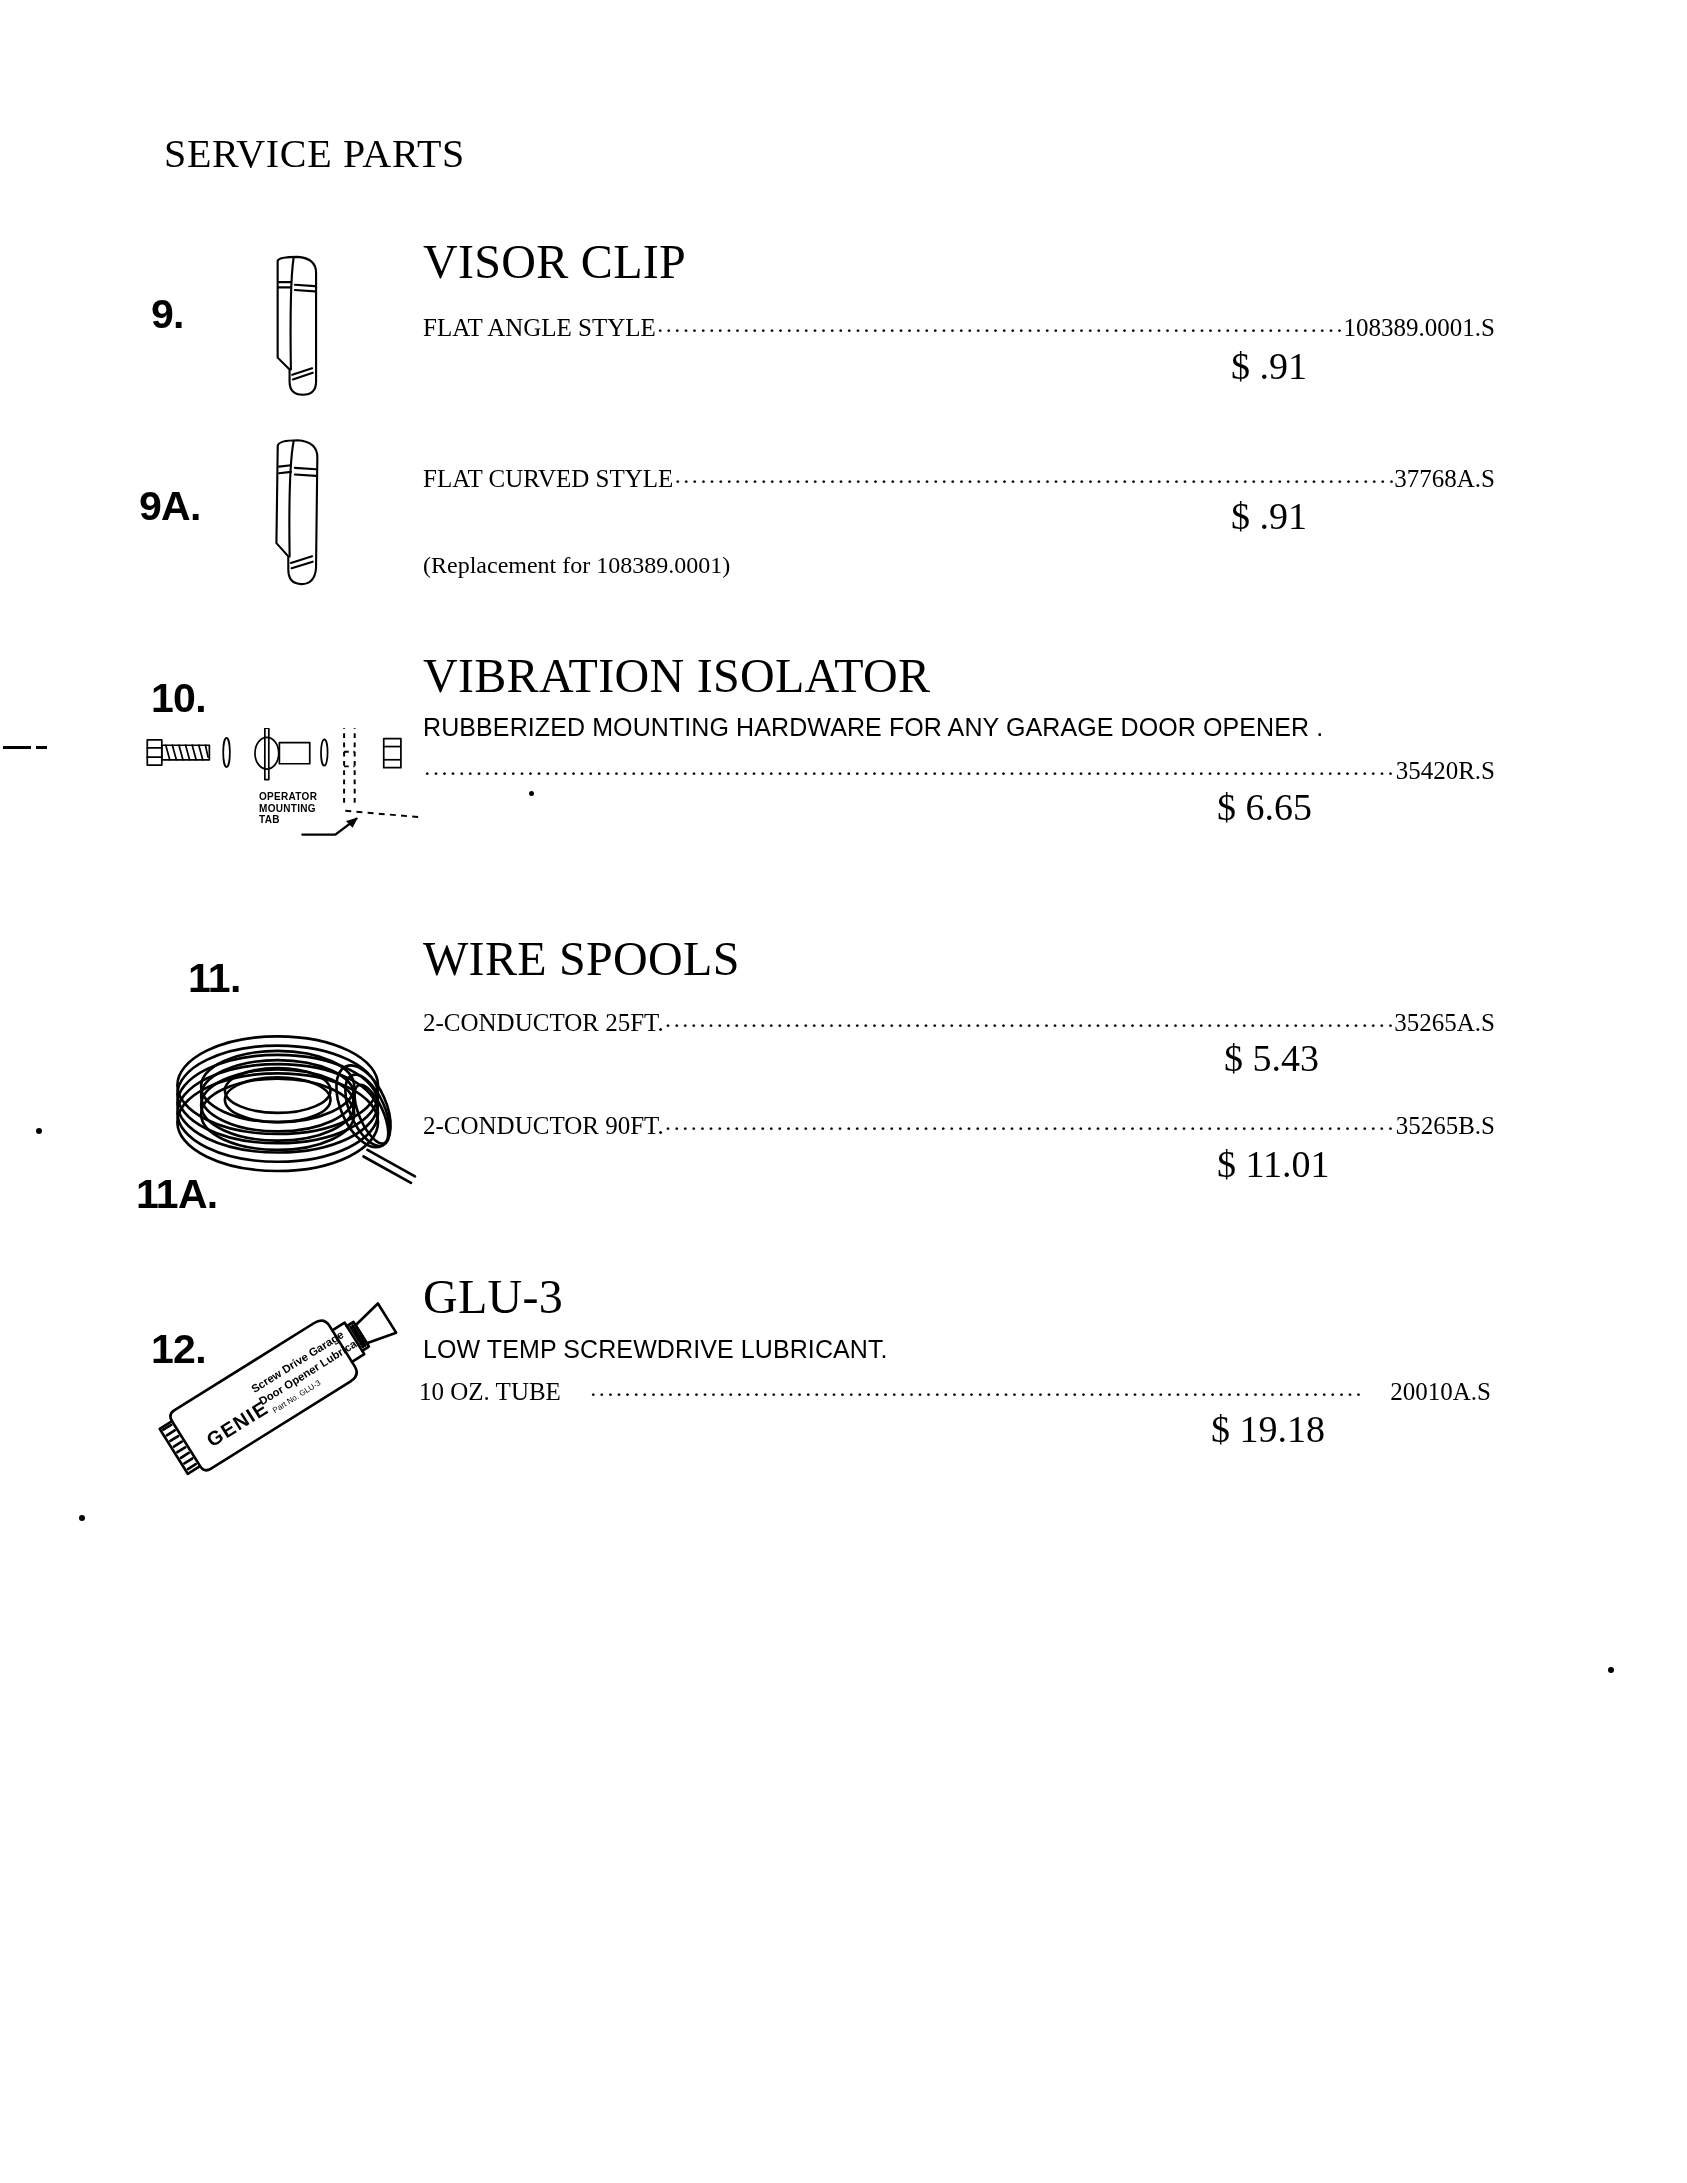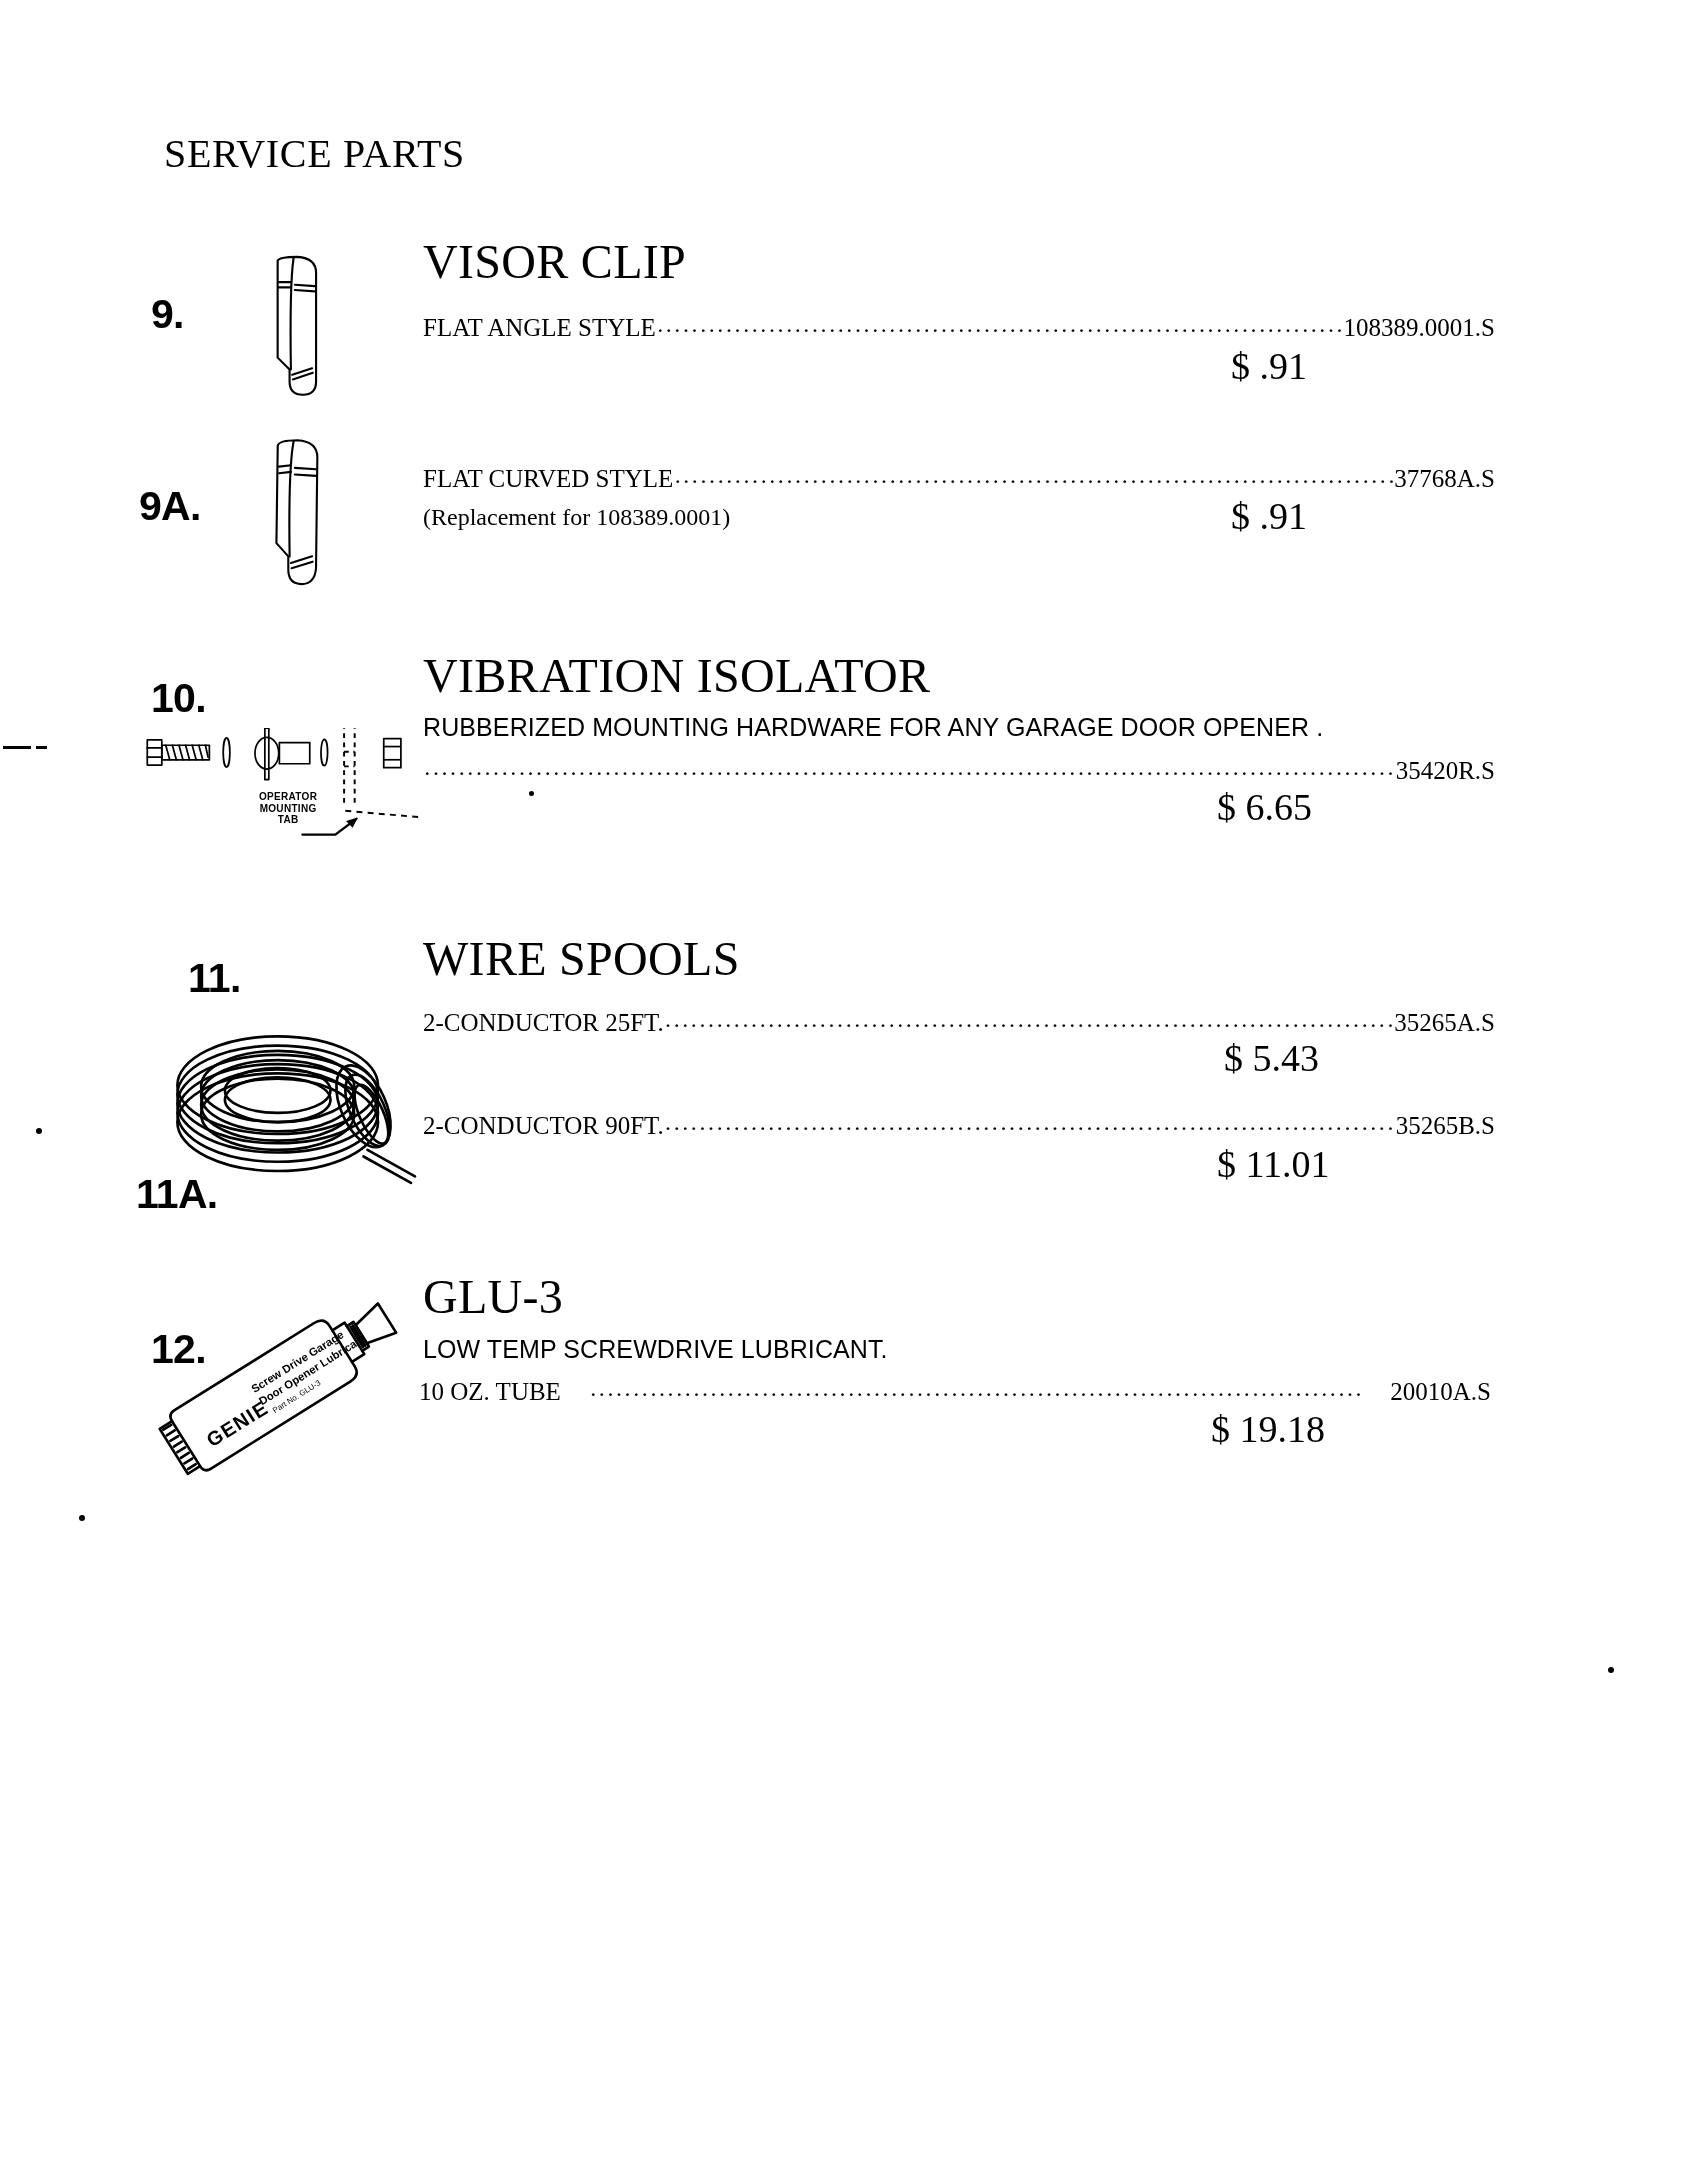--- a/index.html
+++ b/index.html
@@ -99,32 +99,32 @@
     font-size: 38px;
     white-space: nowrap;
     text-align: left;
   }
 
   .note {
     position: absolute;
     font-family: "Liberation Serif", serif;
     font-size: 24px;
     white-space: nowrap;
+    margin-top: 48px;
   }
 
   
   .diagram-note {
     position: absolute;
     font-family: "Liberation Sans", sans-serif;
     font-weight: bold;
     font-size: 10px;
     line-height: 1.15;
     letter-spacing: 0.3px;
     white-space: nowrap;
-    text-align: center;
   }
 
   
   .speck {
     position: absolute;
     background: #000;
   }
 </style>
 </head>
 <body>

